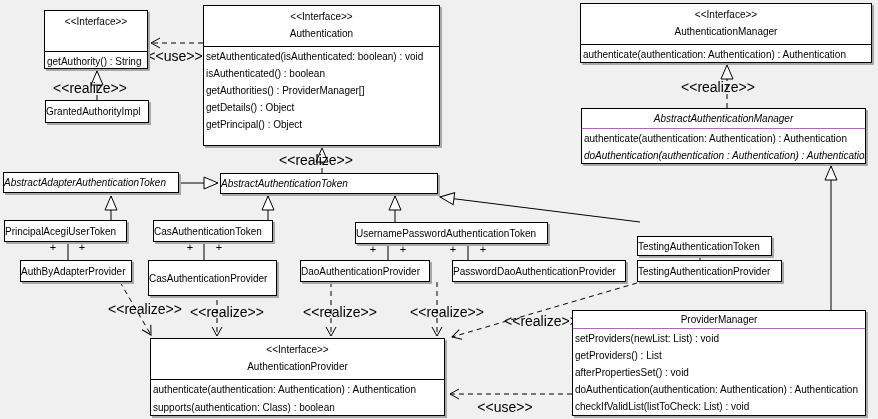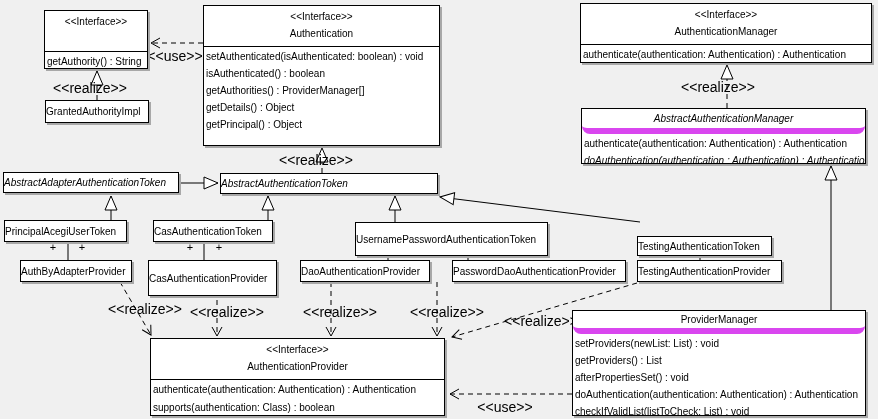--- a/index.html
+++ b/index.html
@@ -19,21 +19,21 @@
     transform:translate(-50%,-50%);
   }
   .uml-box {
     position:absolute; z-index:3; background:#fff;
     border:1px solid #000; box-shadow:2px 2px 0 #a8a8a8;
     font-size:10px; overflow:hidden; box-sizing:border-box;
   }
   .uml-title { text-align:center; }
   .uml-title .stereo, .uml-title .cname { display:block; line-height:17px; }
   .t2 { height:38px; padding-top:2px; border-bottom:1px solid #000; }
-  .t1 { border-bottom:6px solid #d946ef;border-radius:8px; }
+  .t1 { border-bottom:1px solid #d946ef; }
   .methods { padding:1px 0 0 2px; }
   .m { white-space:nowrap; line-height:17px; }
   .m18 .m { line-height:18px; }
   .simple { display:flex; align-items:center; justify-content:flex-start; text-align:center; }
   .it { font-style:italic; }
 </style>
 </head>
 <body>
 
 <svg id="connector-layer" width="878" height="419">
@@ -153,21 +153,21 @@
 </div>
 
 <div class="uml-box simple" style="left:4px;top:220px;width:123px;height:22px">
   <span class="cname">PrincipalAcegiUserToken</span>
 </div>
 
 <div class="uml-box simple" style="left:153px;top:220px;width:120px;height:22px">
   <span class="cname">CasAuthenticationToken</span>
 </div>
 
-<div class="uml-box simple" style="left:355px;top:222px;width:193px;height:34px">
+<div class="uml-box simple" style="left:355px;top:222px;width:193px;height:22px">
   <span class="cname">UsernamePasswordAuthenticationToken</span>
 </div>
 
 <div class="uml-box simple" style="left:637px;top:236px;width:135px;height:20px">
   <span class="cname">TestingAuthenticationToken</span>
 </div>
 
 <div class="uml-box simple" style="left:20px;top:260px;width:112px;height:22px">
   <span class="cname">AuthByAdapterProvider</span>
 </div>

